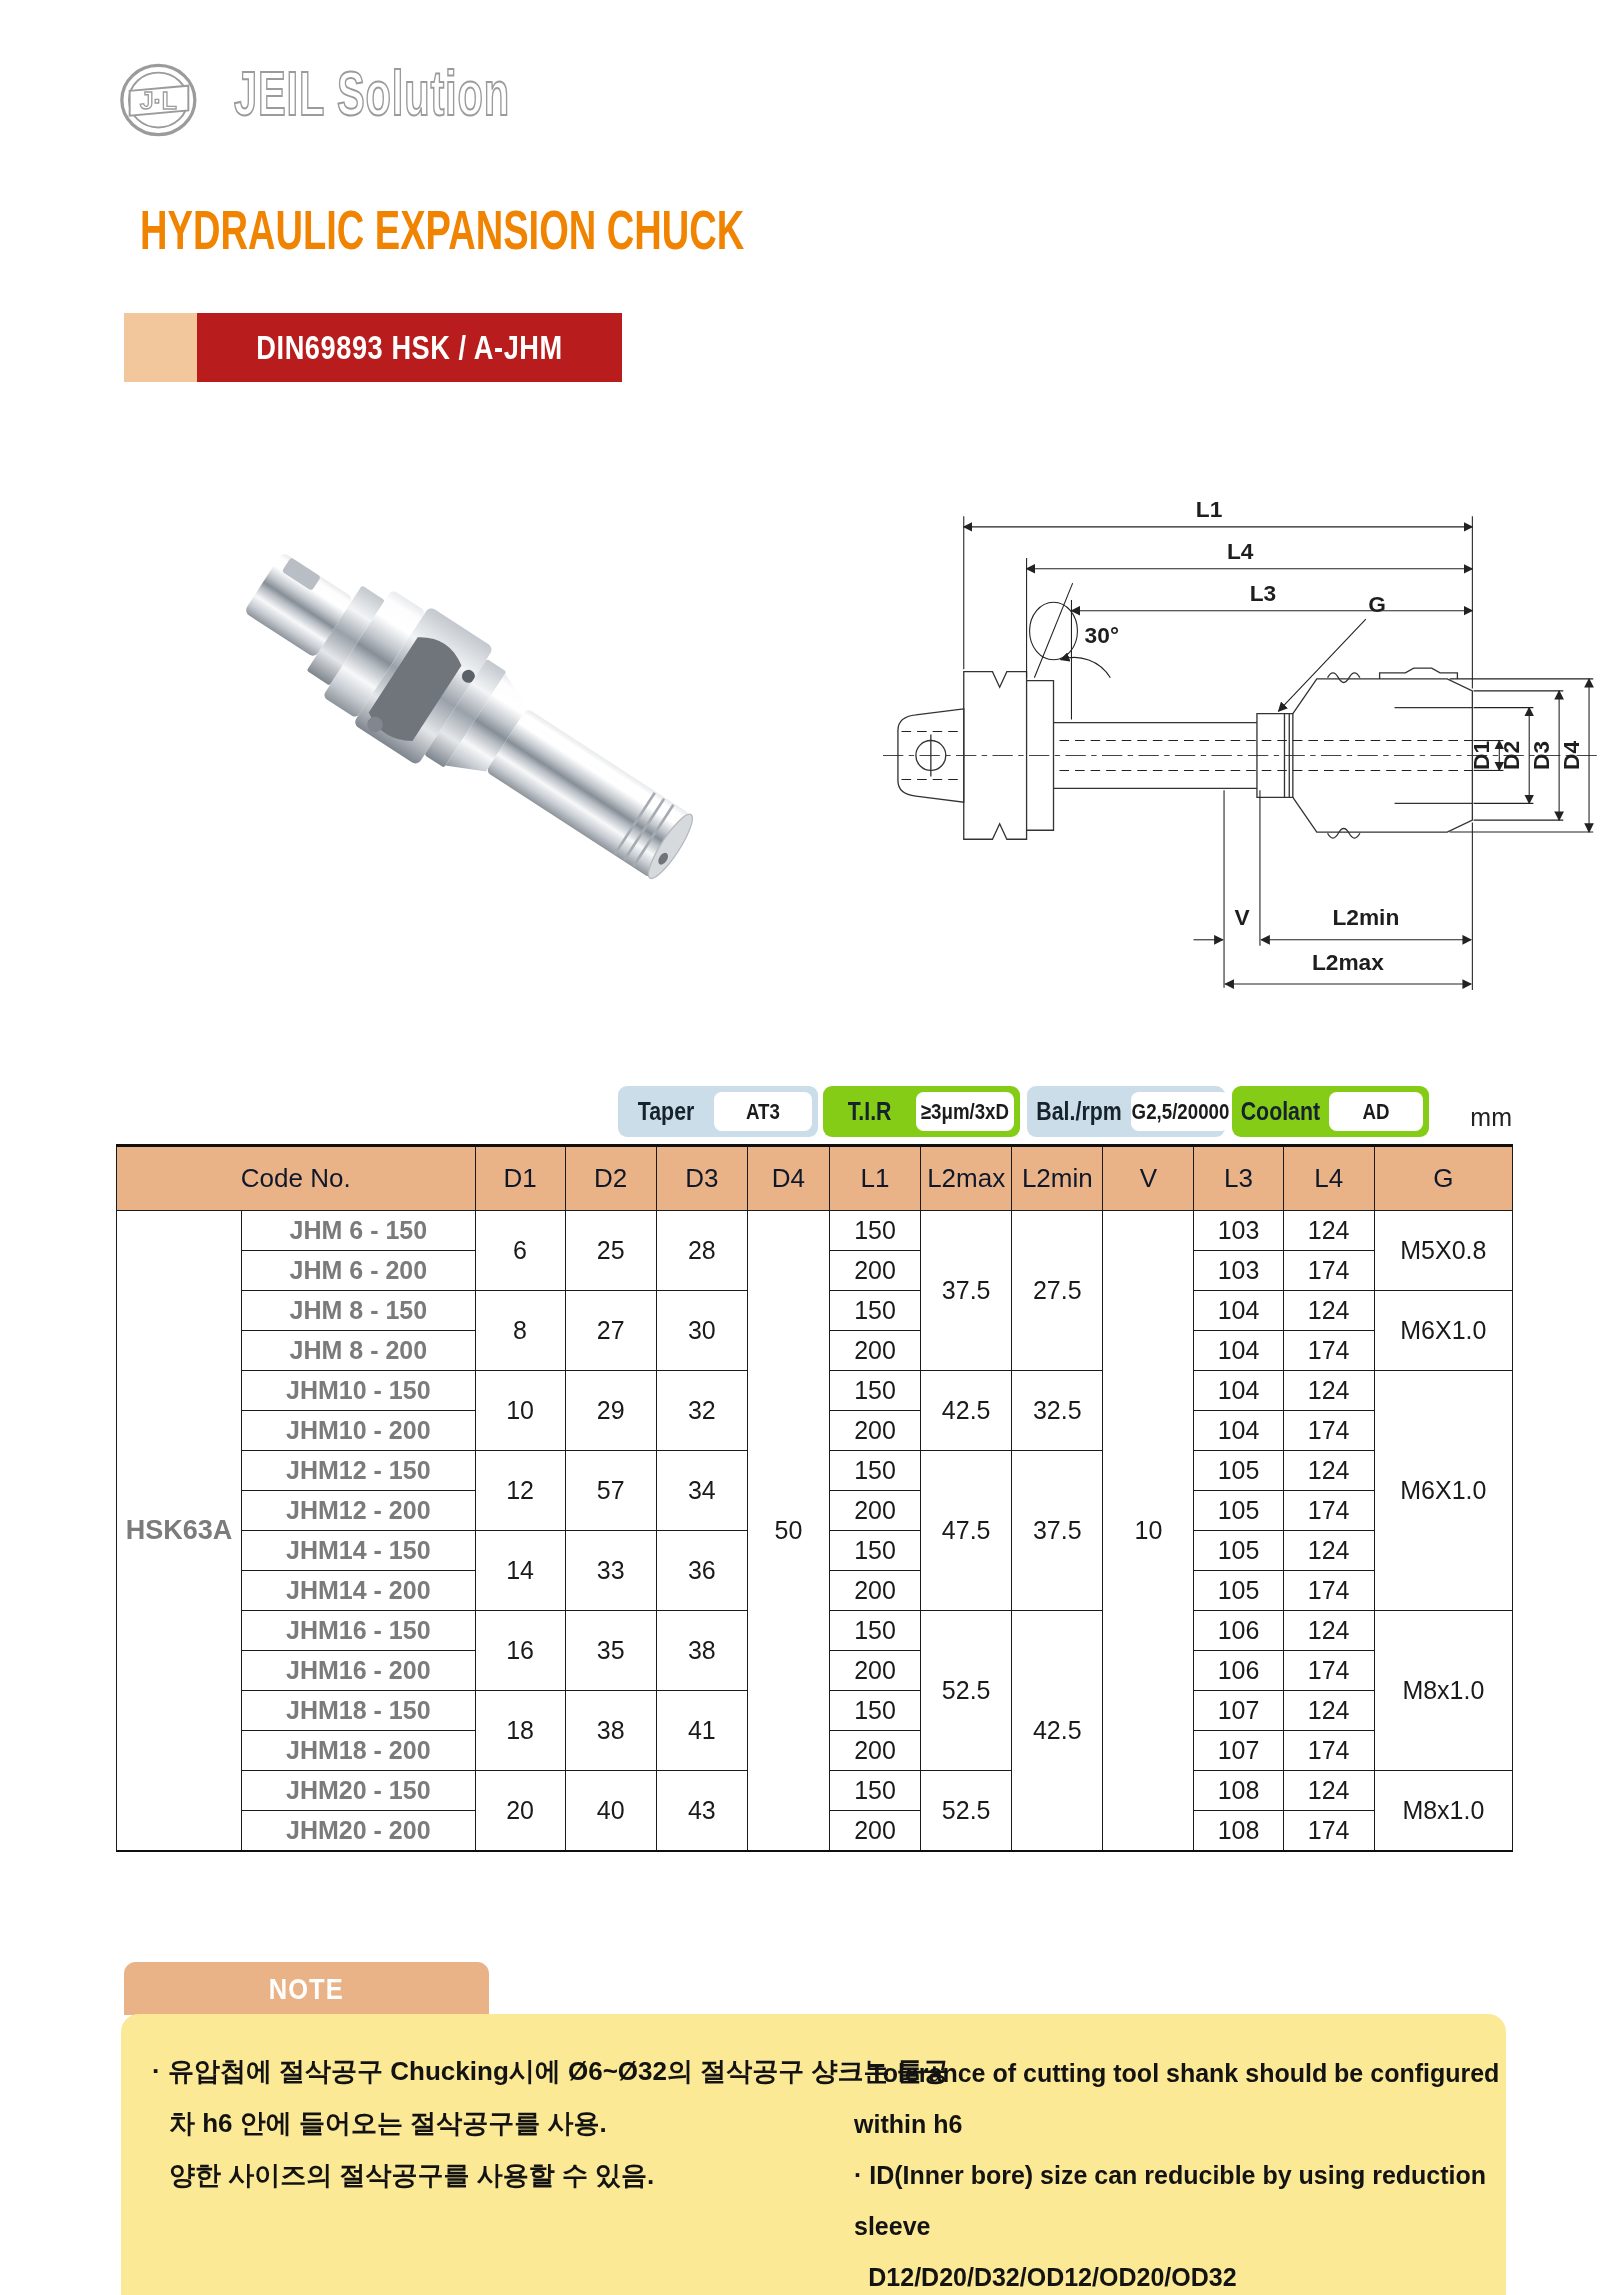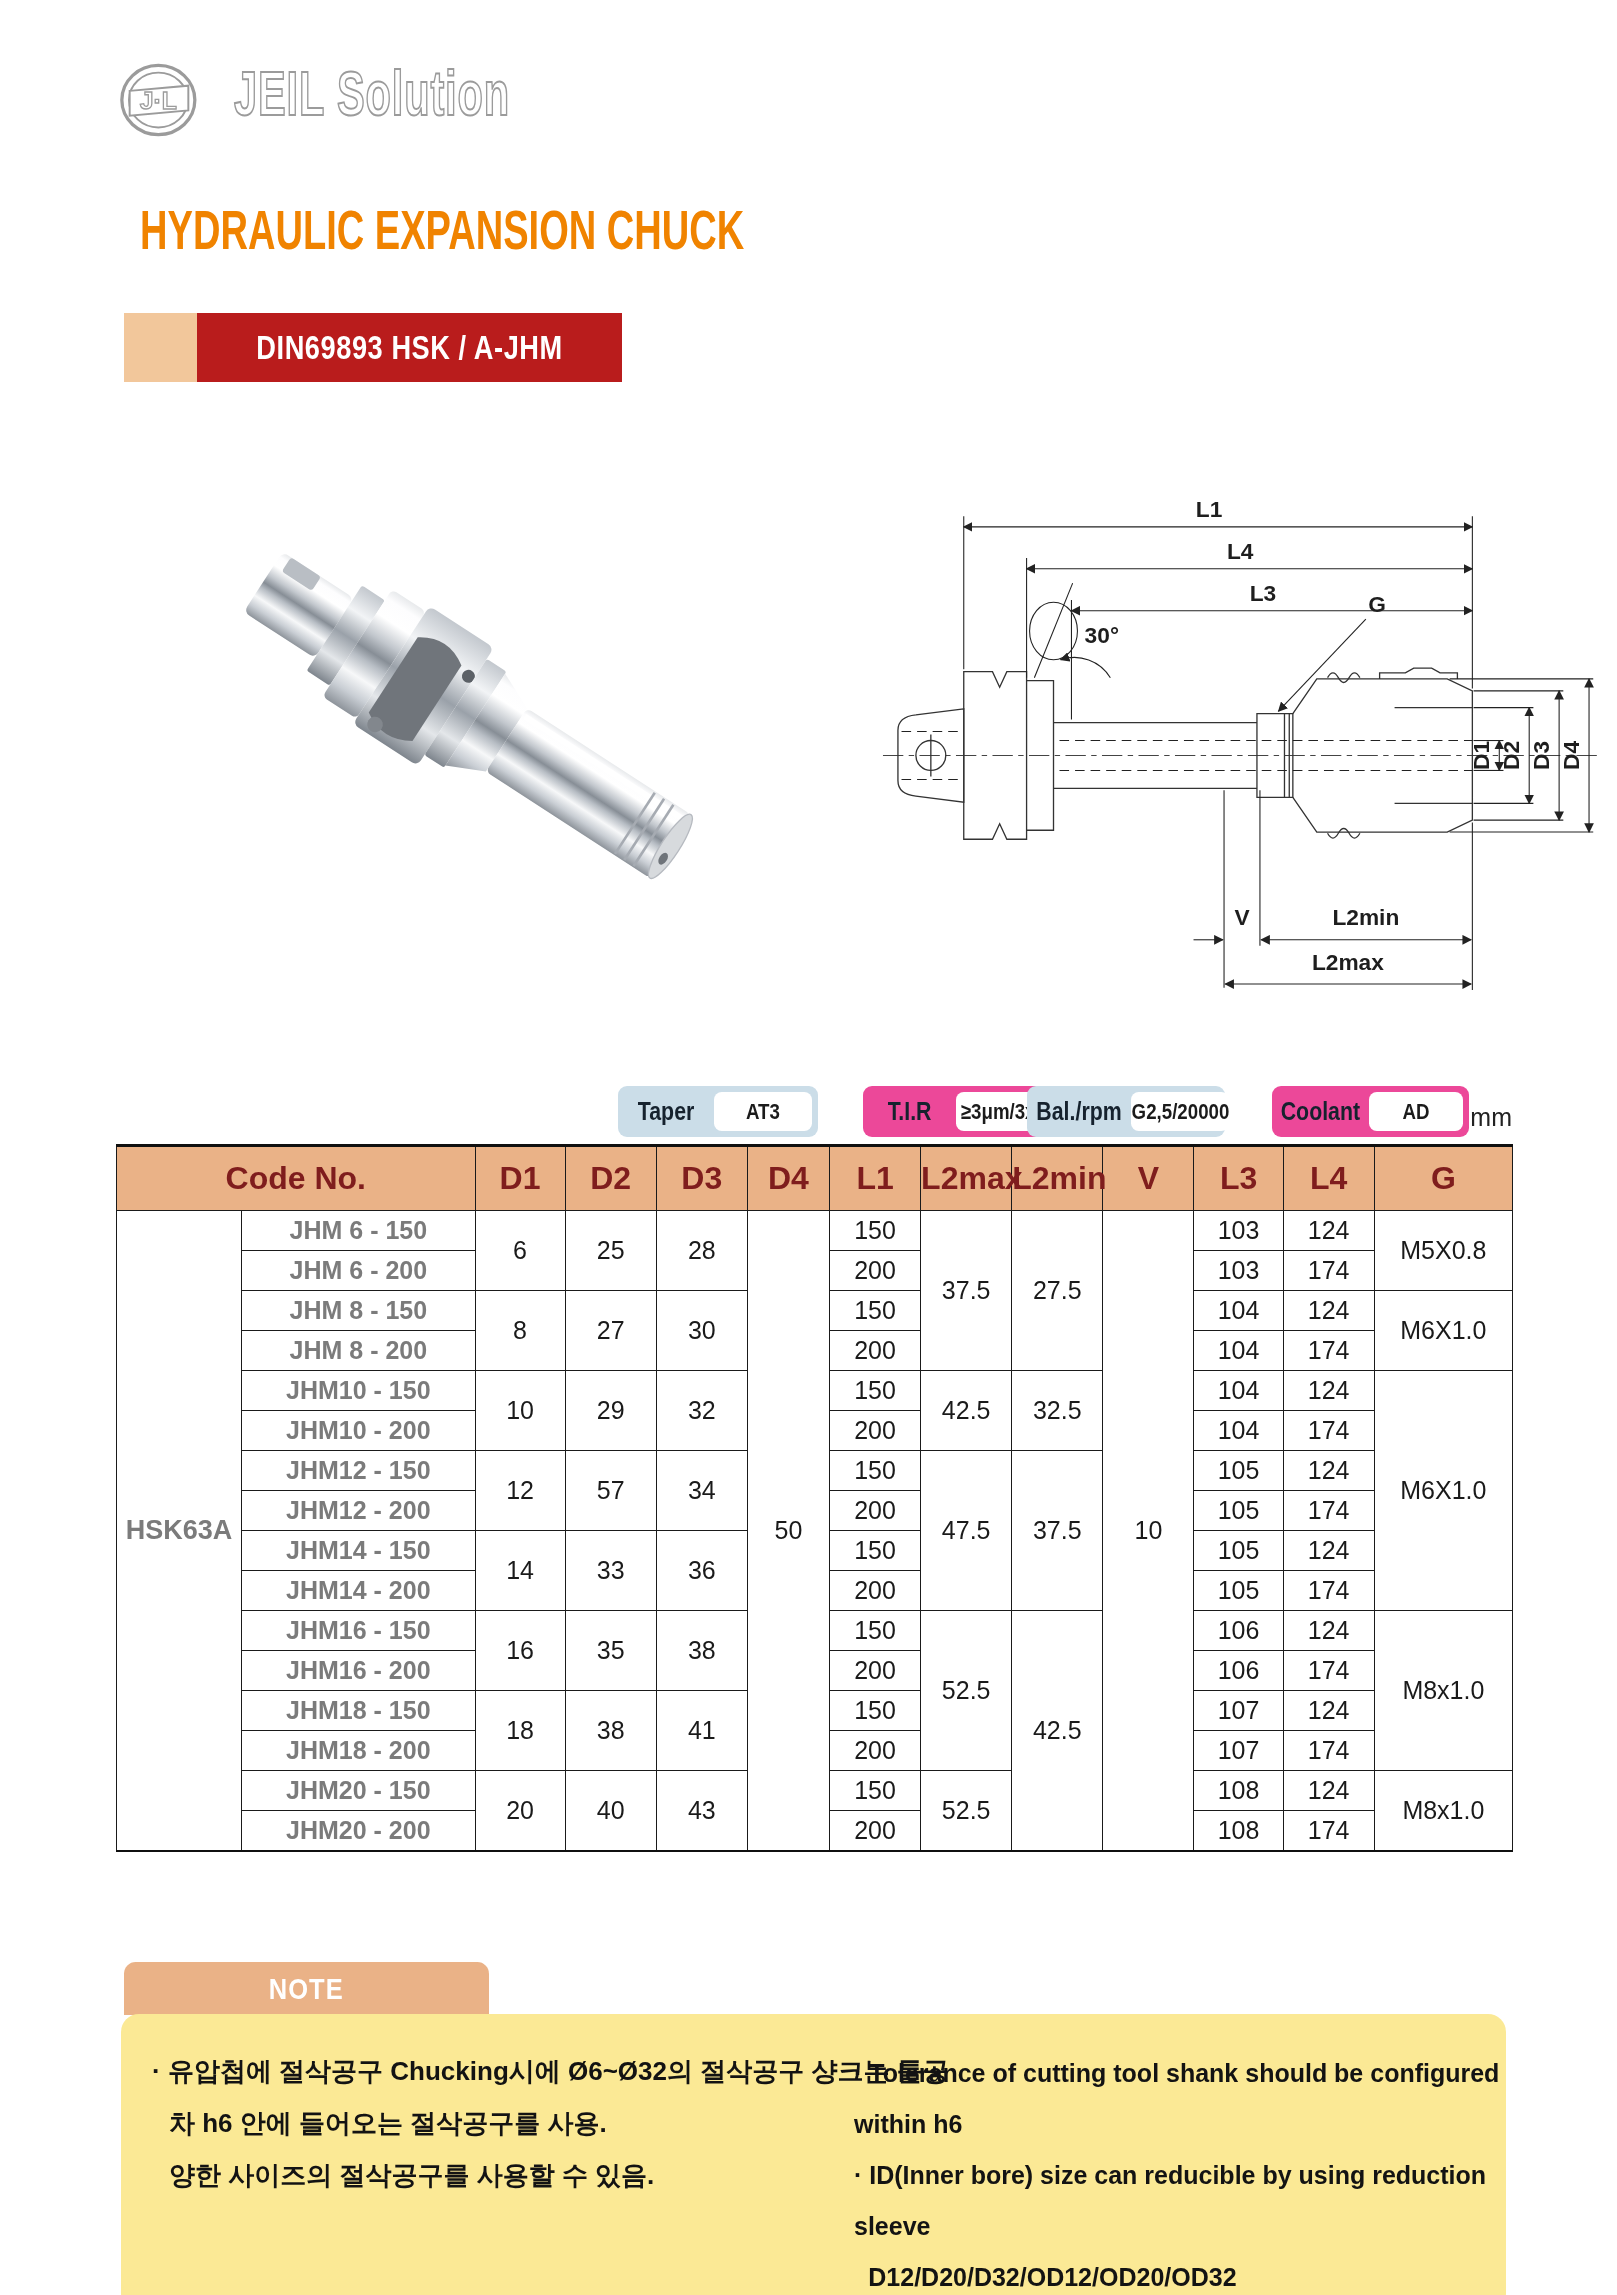--- a/index.html
+++ b/index.html
@@ -19,29 +19,29 @@
                   transform:scaleX(.8);letter-spacing:0.7px;}
   
   .spec{position:absolute;top:1086px;height:51px;border-radius:9px;display:flex;align-items:center;}
   .spec .lbl{flex:1;text-align:center;font-size:26px;font-weight:bold;color:#16222e;
              transform:scaleX(.82);white-space:nowrap;}
   .spec .val{width:98px;height:39px;margin-right:5.9px;background:#fff;border-radius:7.8px;
              display:flex;align-items:center;justify-content:center;font-size:22px;font-weight:bold;
              color:#1b1b1b;white-space:nowrap;}
   .spec .val span{transform:scaleX(.85);white-space:nowrap;}
   .spec.light{background:#CBDDE8;}
-  .spec.dark{background:#ec4899;margin-left:40px;}
+  .spec.dark{background:#84cc16;}
   .mm-unit{position:absolute;left:1422px;top:1103px;width:90px;text-align:right;font-size:25px;color:#222;}
   
   .spec-table{position:absolute;left:116px;top:1144px;width:1397px;border-collapse:collapse;
               table-layout:fixed;border-top:3.3px solid #101010;border-bottom:2.6px solid #101010;}
   .spec-table th,.spec-table td{border:1.3px solid #1a1a1a;padding:0;text-align:center;vertical-align:middle;}
   .spec-table thead tr{height:65px;}
   .spec-table tbody tr{height:40px;}
-  .spec-table th{background:#EAB287;color:#7f1d1d;font-size:32px;font-weight:bold;}
+  .spec-table th{background:#EAB287;color:#0f172a;font-size:26px;font-weight:normal;}
   .spec-table td{font-size:25px;color:#1a1a1a;background:#fff;}
   .spec-table td.code{font-weight:bold;color:#7b7b7b;}
   .spec-table td.model{font-weight:bold;color:#7b7b7b;font-size:27px;}
   
   .drawing{position:absolute;left:874px;top:456px;}
   .drawing .ln{stroke:#333;stroke-width:2.2;fill:none;}
   .drawing .thin{stroke:#222;stroke-width:1.8;fill:none;}
   .drawing .dash{stroke-dasharray:16 10;}
   .drawing .cline{stroke-dasharray:34 9 9 9;stroke:#444;}
   .drawing text{font-family:"Liberation Sans",sans-serif;font-size:38px;font-weight:600;fill:#1e1e1e;}

